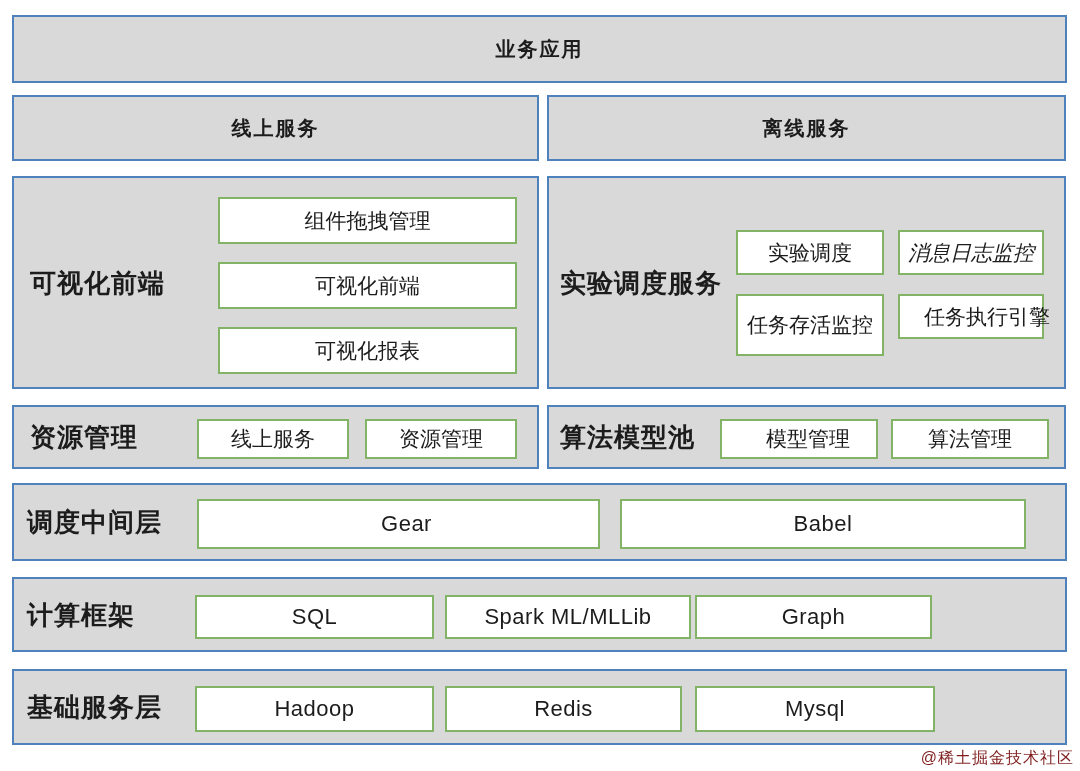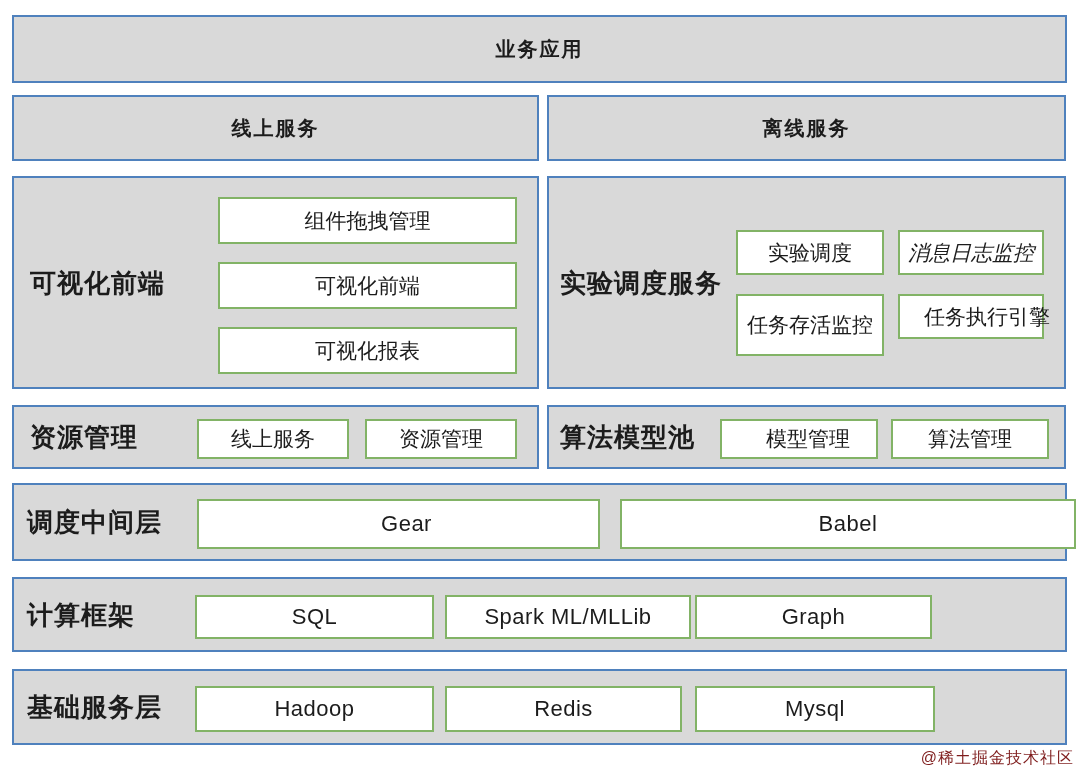--- a/index.html
+++ b/index.html
@@ -68,21 +68,21 @@
 
   <div class="panel" style="left:547px; top:405px; width:519px; height:64px;">
     <div class="rowlabel" style="left:11px;">算法模型池</div>
     <div class="item" style="left:171px; top:12px; width:158px; height:40px;padding-left:18px;">模型管理</div>
     <div class="item" style="left:342px; top:12px; width:158px; height:40px;">算法管理</div>
   </div>
 
   <div class="panel" style="left:12px; top:483px; width:1055px; height:78px;">
     <div class="rowlabel" style="left:13px;">调度中间层</div>
     <div class="item latin" style="left:183px; top:14px; width:403px; height:50px;padding-left:16px;">Gear</div>
-    <div class="item latin" style="left:606px; top:14px; width:456px; height:50px;">Babel</div>
+    <div class="item latin" style="left:606px; top:14px; width:406px; height:50px;">Babel</div>
   </div>
 
   <div class="panel" style="left:12px; top:577px; width:1055px; height:75px;">
     <div class="rowlabel" style="left:13px;">计算框架</div>
     <div class="item latin" style="left:181px; top:16px; width:239px; height:44px;">SQL</div>
     <div class="item latin" style="left:431px; top:16px; width:246px; height:44px;">Spark ML/MLLib</div>
     <div class="item latin" style="left:681px; top:16px; width:237px; height:44px;">Graph</div>
   </div>
 
   <div class="panel" style="left:12px; top:669px; width:1055px; height:76px;">

